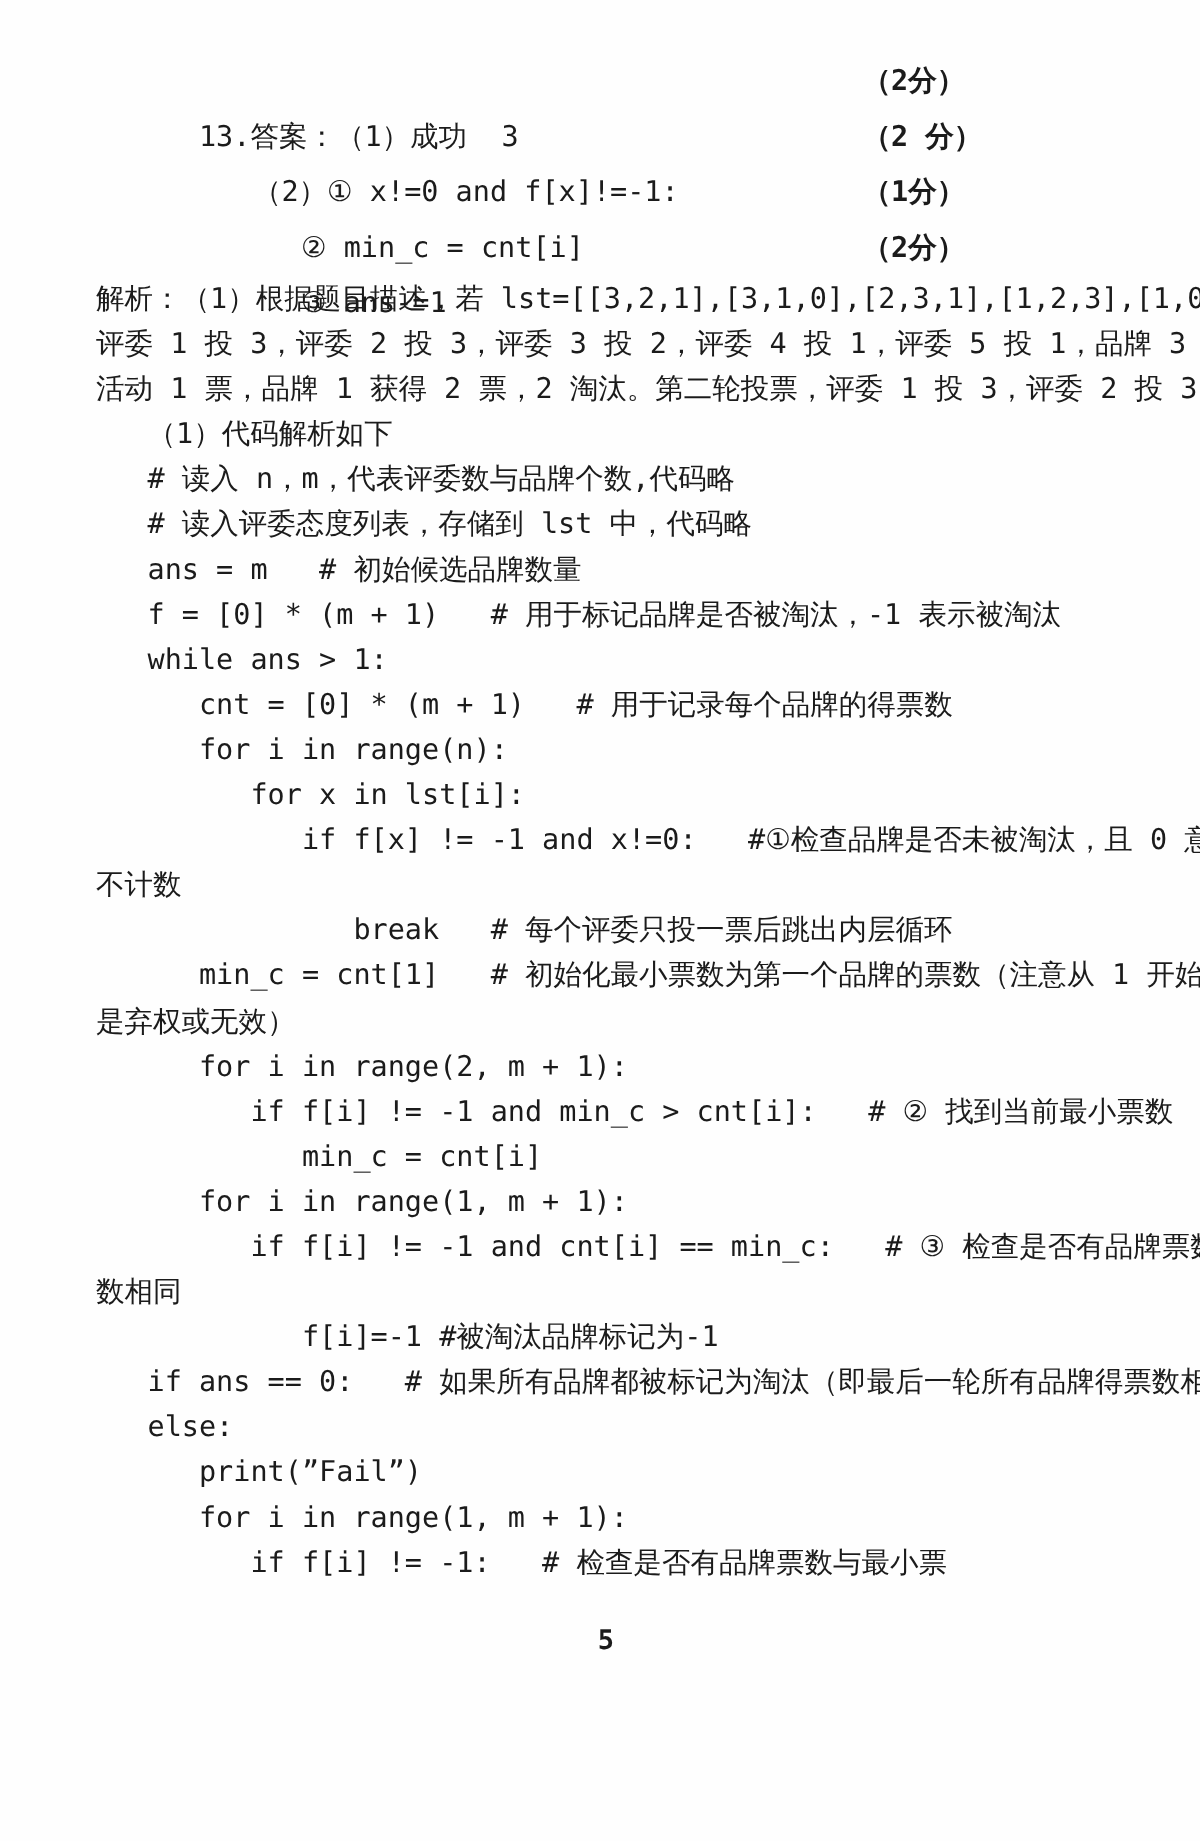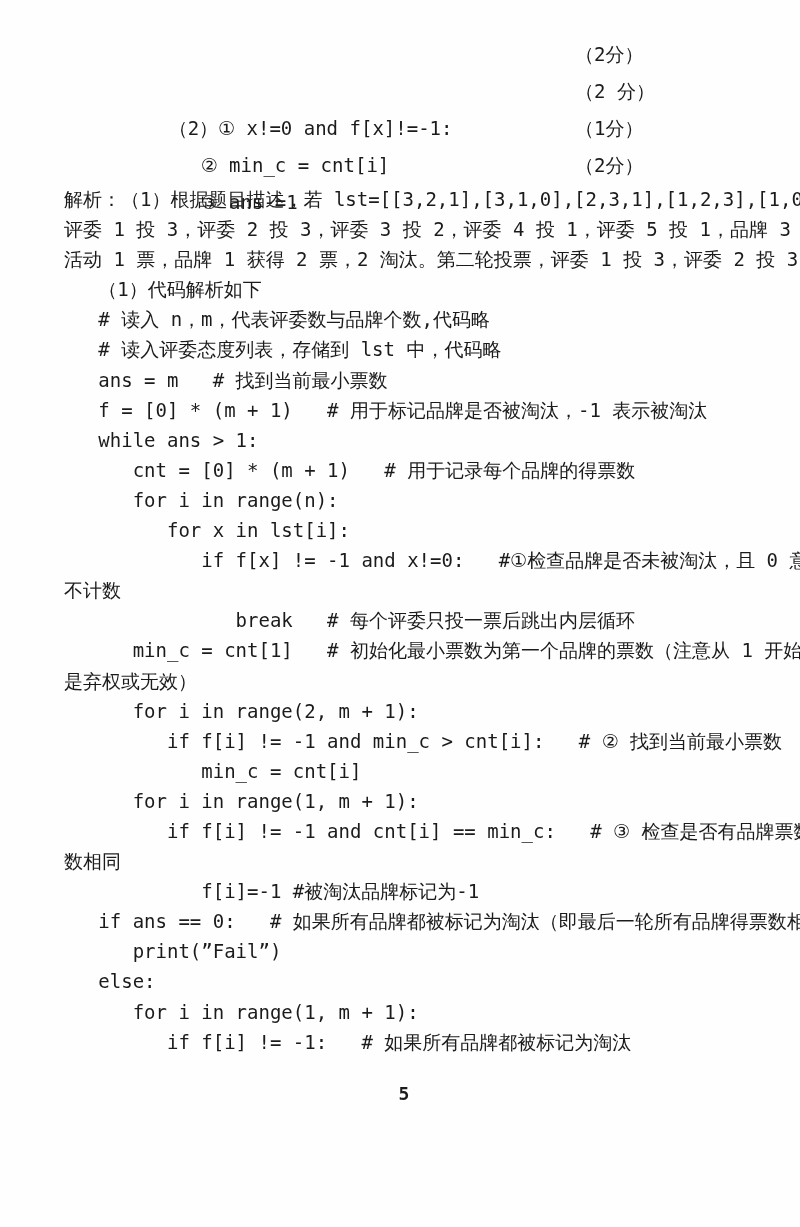--- a/index.html
+++ b/index.html
@@ -26,20 +26,21 @@
     line-height: 37px;
     white-space: pre;
   }
   .ans-row.ind1 { padding-left: 36px; }
   .ans-row.ind2 { padding-left: 68px; }
   .score {
     position: absolute;
     left: 511px;   
     top: 0;
     padding-left: 0;
+    font-weight: bold;
   }
   
   .line {
     height: 30.1px;
     line-height: 30.1px;
     white-space: pre;
   }
   .bold { font-weight: normal; }
   
   .footer {
@@ -51,20 +52,21 @@
     font-weight: bold;
   }
 </style>
 </head>
 <body>
 
 <div class="page">
 
   <section>
     <div class="ans-row">
+      <span>13.答案：（1）成功  3</span>
       <span class="score">（2分）</span>
     </div>
     <div class="ans-row ind1">
       <span>（2）① x!=0 and f[x]!=-1:</span>
       <span class="score">（2 分）</span>
     </div>
     <div class="ans-row ind2">
       <span>② min_c = cnt[i]</span>
       <span class="score">（1分）</span>
     </div>
@@ -77,42 +79,42 @@
   <section>
     <div class="line"><span class="bold">解析：</span><span>（1）根据题目描述，若 lst=[[3,2,1],[3,1,0],[2,3,1],[1,2,3],[1,0]]，第一轮</span></div>
     <div class="line">评委 1 投 3，评委 2 投 3，评委 3 投 2，评委 4 投 1，评委 5 投 1，品牌 3 获得 2 票，品牌 2</div>
     <div class="line">活动 1 票，品牌 1 获得 2 票，2 淘汰。第二轮投票，评委 1 投 3，评委 2 投 3，评委 3 投 3，</div>
   </section>
 
   <section>
     <div class="line">   （1）代码解析如下</div>
     <div class="line">   # 读入 n，m，代表评委数与品牌个数,代码略</div>
     <div class="line">   # 读入评委态度列表，存储到 lst 中，代码略</div>
-    <div class="line">   ans = m   # 找到当前最小票数</div>
+    <div class="line">   ans = m   # 初始候选品牌数量</div>
     <div class="line">   f = [0] * (m + 1)   # 用于标记品牌是否被淘汰，-1 表示被淘汰</div>
     <div class="line">   while ans &gt; 1:</div>
     <div class="line">      cnt = [0] * (m + 1)   # 用于记录每个品牌的得票数</div>
     <div class="line">      for i in range(n):</div>
     <div class="line">         for x in lst[i]:</div>
     <div class="line">            if f[x] != -1 and x!=0:   #①检查品牌是否未被淘汰，且 0 意味着后面</div>
     <div class="line">不计数</div>
     <div class="line">               break   # 每个评委只投一票后跳出内层循环</div>
     <div class="line">      min_c = cnt[1]   # 初始化最小票数为第一个品牌的票数（注意从 1 开始，因为 0</div>
     <div class="line">是弃权或无效）</div>
     <div class="line">      for i in range(2, m + 1):</div>
     <div class="line">         if f[i] != -1 and min_c &gt; cnt[i]:   # ② 找到当前最小票数</div>
     <div class="line">            min_c = cnt[i]</div>
     <div class="line">      for i in range(1, m + 1):</div>
     <div class="line">         if f[i] != -1 and cnt[i] == min_c:   # ③ 检查是否有品牌票数与最小票</div>
     <div class="line">数相同</div>
     <div class="line">            f[i]=-1 #被淘汰品牌标记为-1</div>
     <div class="line">   if ans == 0:   # 如果所有品牌都被标记为淘汰（即最后一轮所有品牌得票数相同）</div>
+    <div class="line">   else:</div>
     <div class="line">      print(”Fail”)</div>
-    <div class="line">   else:</div>
     <div class="line">      for i in range(1, m + 1):</div>
-    <div class="line">         if f[i] != -1:   # 如果所有品牌都被标记为淘汰</div>
+    <div class="line">         if f[i] != -1:   # 检查是否有品牌票数与最小票</div>
   </section>
 
   <footer class="footer">
     <span>5</span>
   </footer>
 
 </div>
 
 </body></html>

